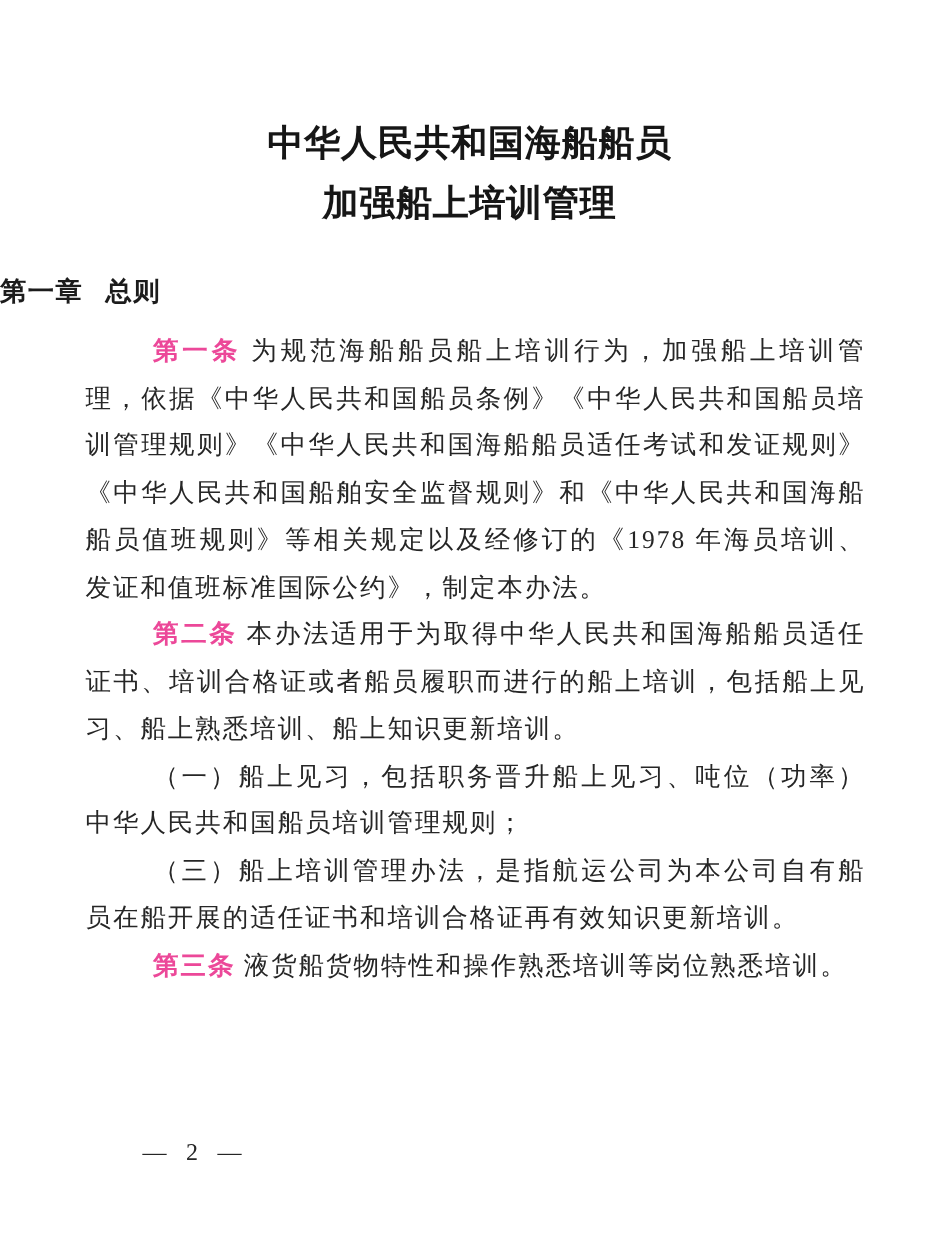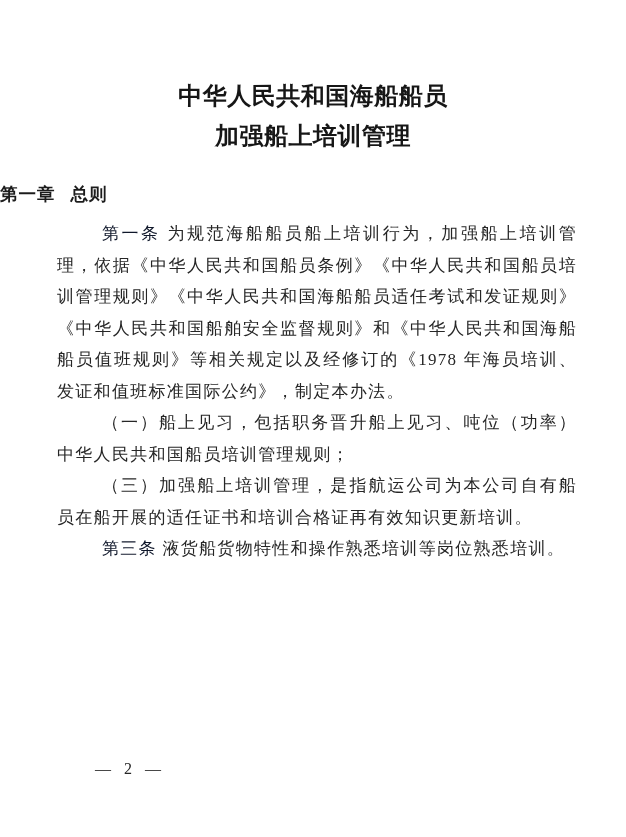--- a/index.html
+++ b/index.html
@@ -42,22 +42,22 @@
     font-size: 17px;
     line-height: 31.5px;
     letter-spacing: 1.3px;
     text-align: justify;
   }
   .para {
     margin: 0;
     text-indent: 45px;
   }
   .para .label {
-    font-weight: normal;
-    color: #0f172a;
+    font-weight: bold;
+    color: #ec4899;
   }
   .footer {
     position: absolute;
     left: 95px;
     top: 760px;
     display: flex;
     align-items: center;
     gap: 13px;
     font-size: 16px;
     letter-spacing: 0;
@@ -71,22 +71,23 @@
 
   <div class="title">
     <div>中华人民共和国海船船员</div>
     <div>加强船上培训管理</div>
   </div>
 
   <div class="chapter"><span class="num">第一章</span><span>总则</span></div>
 
   <div class="content">
     <p class="para"><b class="label">第一条</b><span> 为规范海船船员船上培训行为，加强船上培训管理，依据《中华人民共和国船员条例》《中华人民共和国船员培训管理规则》《中华人民共和国海船船员适任考试和发证规则》《中华人民共和国船舶安全监督规则》和《中华人民共和国海船船员值班规则》等相关规定以及经修订的《1978 年海员培训、发证和值班标准国际公约》，制定本办法。</span></p>
+    <p class="para"><b class="label">第二条</b><span> 本办法适用于为取得中华人民共和国海船船员适任证书、培训合格证或者船员履职而进行的船上培训，包括船上见习、船上熟悉培训、船上知识更新培训。</span></p>
     <p class="para"><b class="label"></b><span>（一）船上见习，包括职务晋升船上见习、吨位（功率）中华人民共和国船员培训管理规则；</span></p>
-    <p class="para"><b class="label"></b><span>（三）加强船上培训管理，是指航运公司为本公司自有船员在船开展的适任证书和培训合格证再有效知识更新培训。</span></p>
+    <p class="para"><b class="label"></b><span>（三）船上培训管理办法，是指航运公司为本公司自有船员在船开展的适任证书和培训合格证再有效知识更新培训。</span></p>
     <p class="para"><b class="label">第三条</b><span> 液货船货物特性和操作熟悉培训等岗位熟悉培训。</span></p>
   </div>
 
   <div class="footer">
     <span>—</span>
     <span>2</span>
     <span>—</span>
   </div>
 
 </div>

